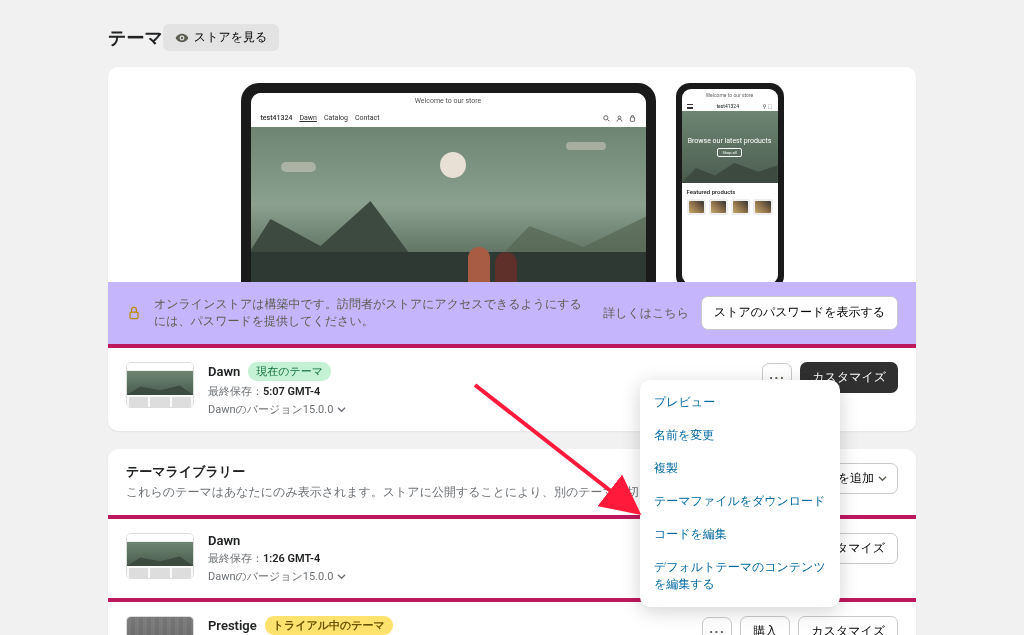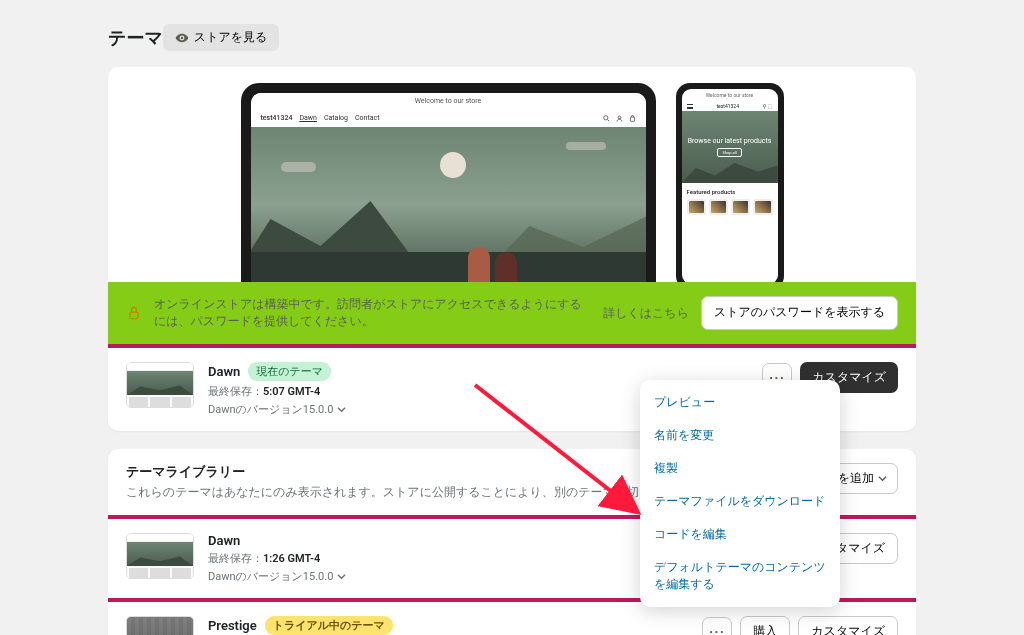--- a/index.html
+++ b/index.html
@@ -140,21 +140,21 @@
     .mobile-hero-txt { position: relative; z-index: 2; }
     .mobile-cta { font-size: 4px; border: 1px solid #fff; padding: 1px 4px; margin-top: 3px; border-radius: 2px; position: relative; z-index: 2; }
     .featured { padding: 5px; }
     .featured-title { font-size: 6px; font-weight: 500; margin-bottom: 4px; }
     .featured-row { display: flex; gap: 3px; }
     .fp { flex: 1; height: 16px; background: #eee; border-radius: 2px; position: relative; overflow: hidden; }
     .fp::after { content: ''; position: absolute; inset: 2px; background: linear-gradient(45deg, #c4a86a, #8b6e4a, #333); border-radius: 1px; }
 
     
     .alert-bar {
-      background: #84cc16;
+      background: #c4b5fd;
       padding: 14px 18px;
       display: flex;
       align-items: center;
       gap: 12px;
       font-size: 12px;
       color: #5c5f52;
     }
     .alert-text { flex: 1; }
     .alert-link { color: #5c5f52; }
     .pw-btn {

